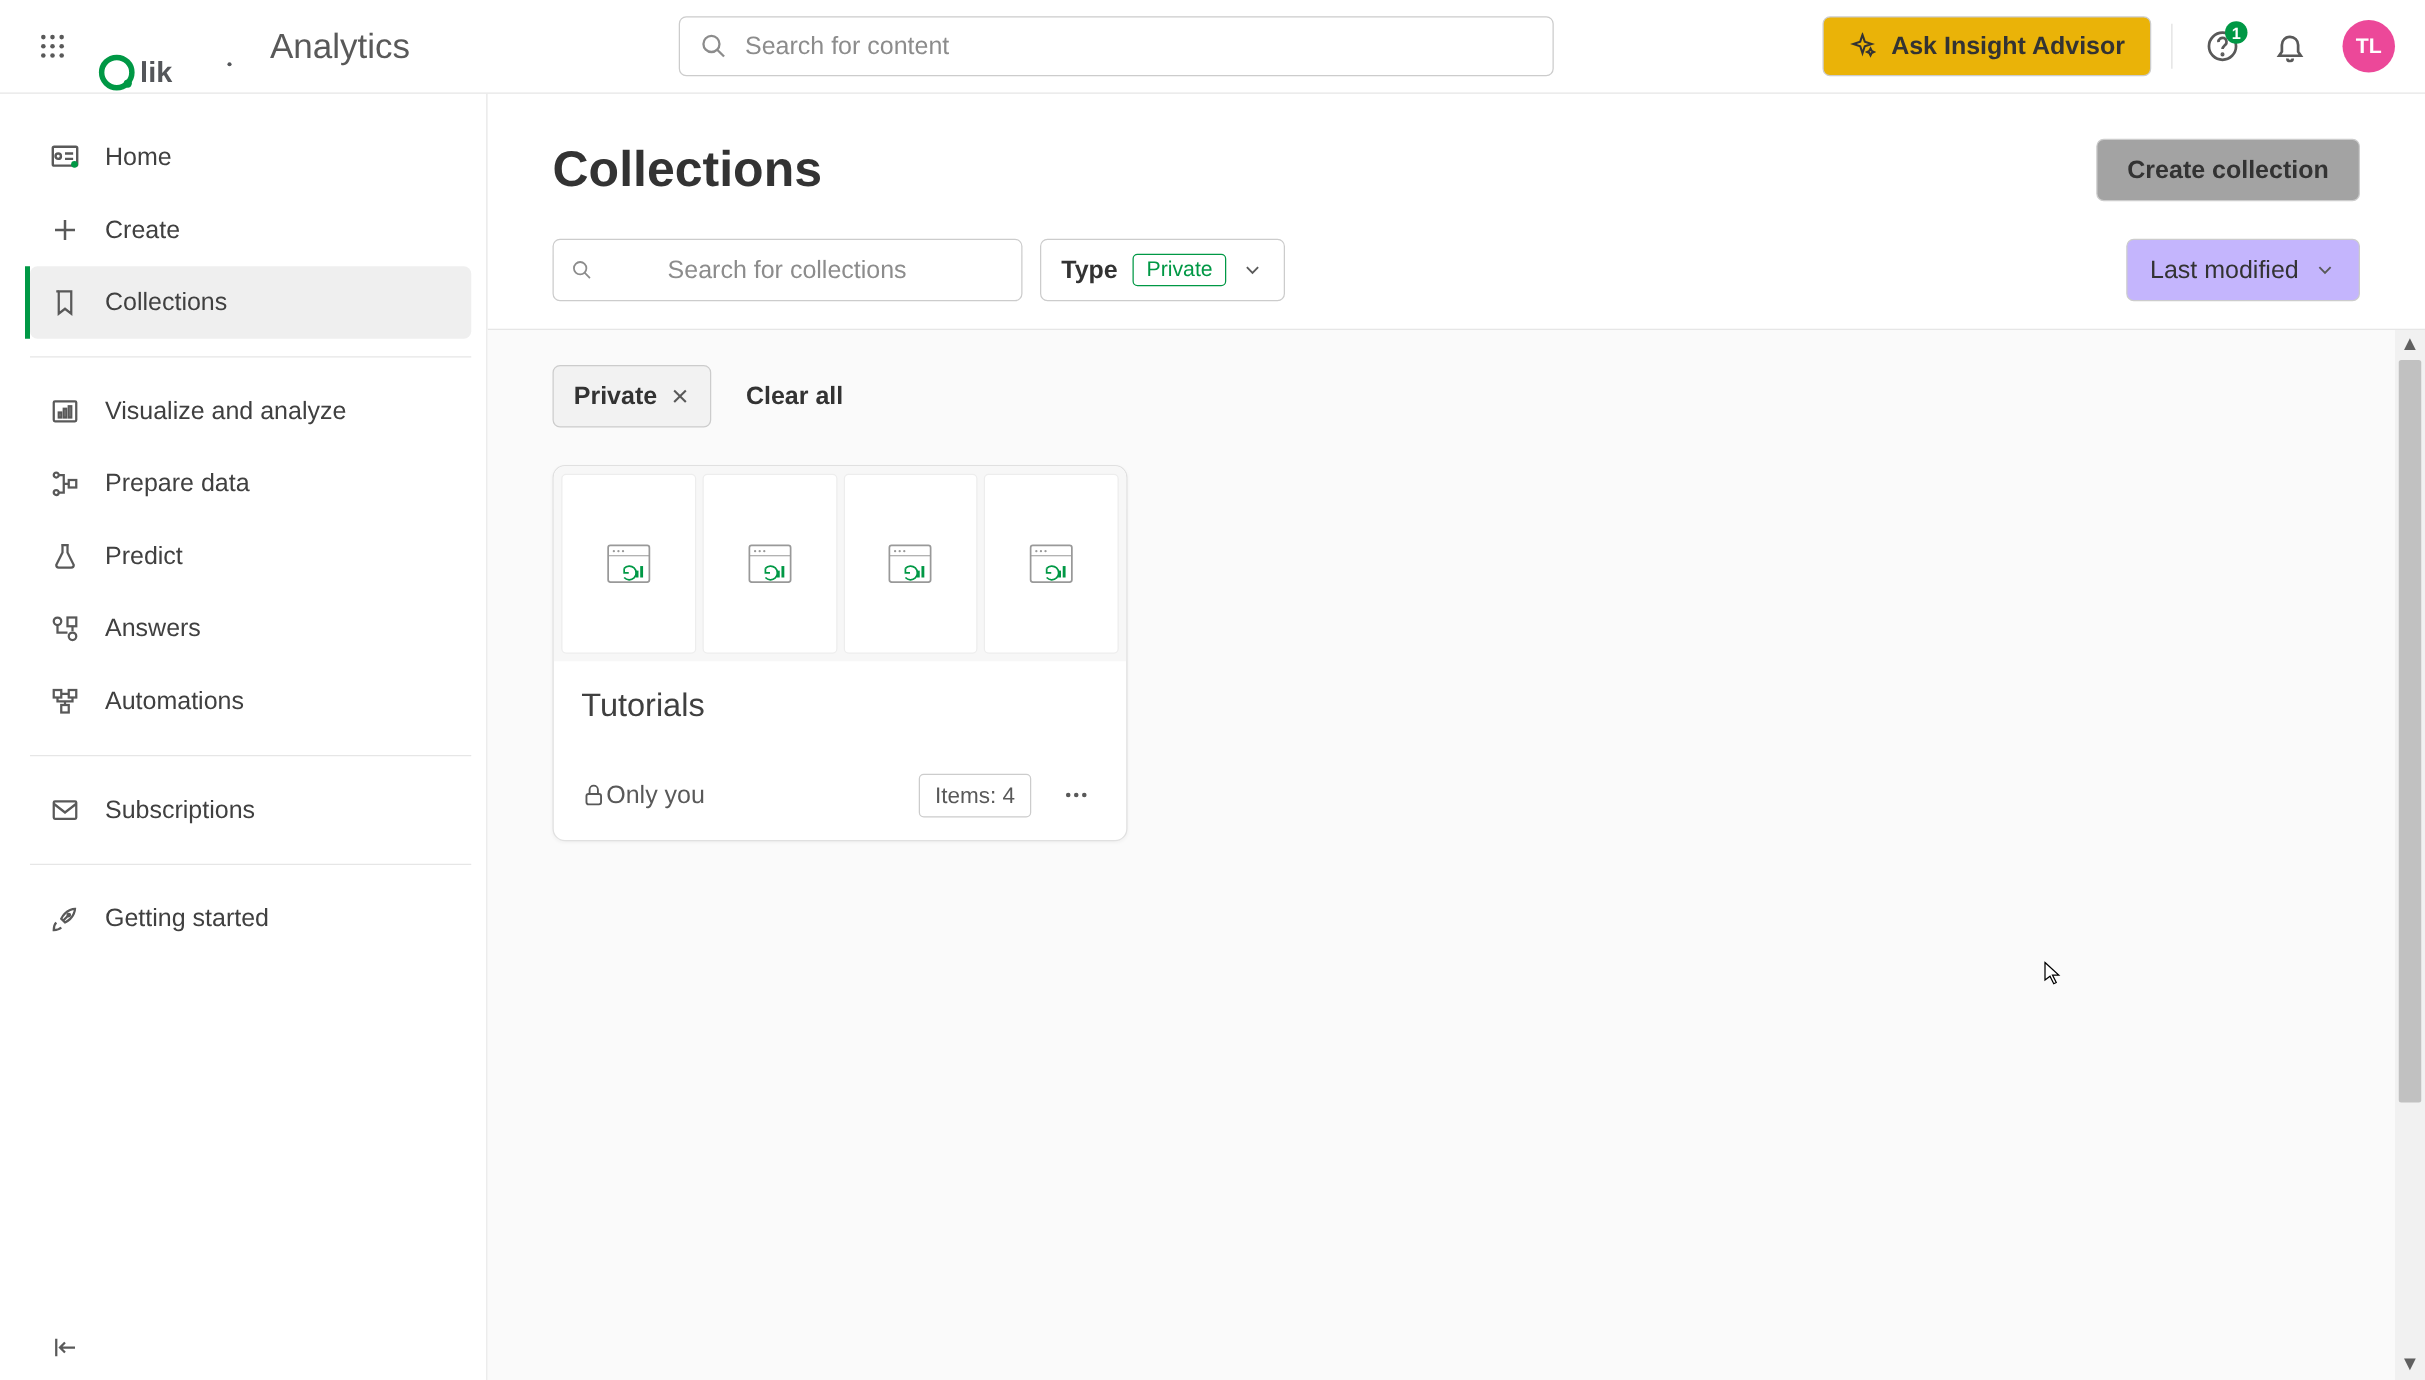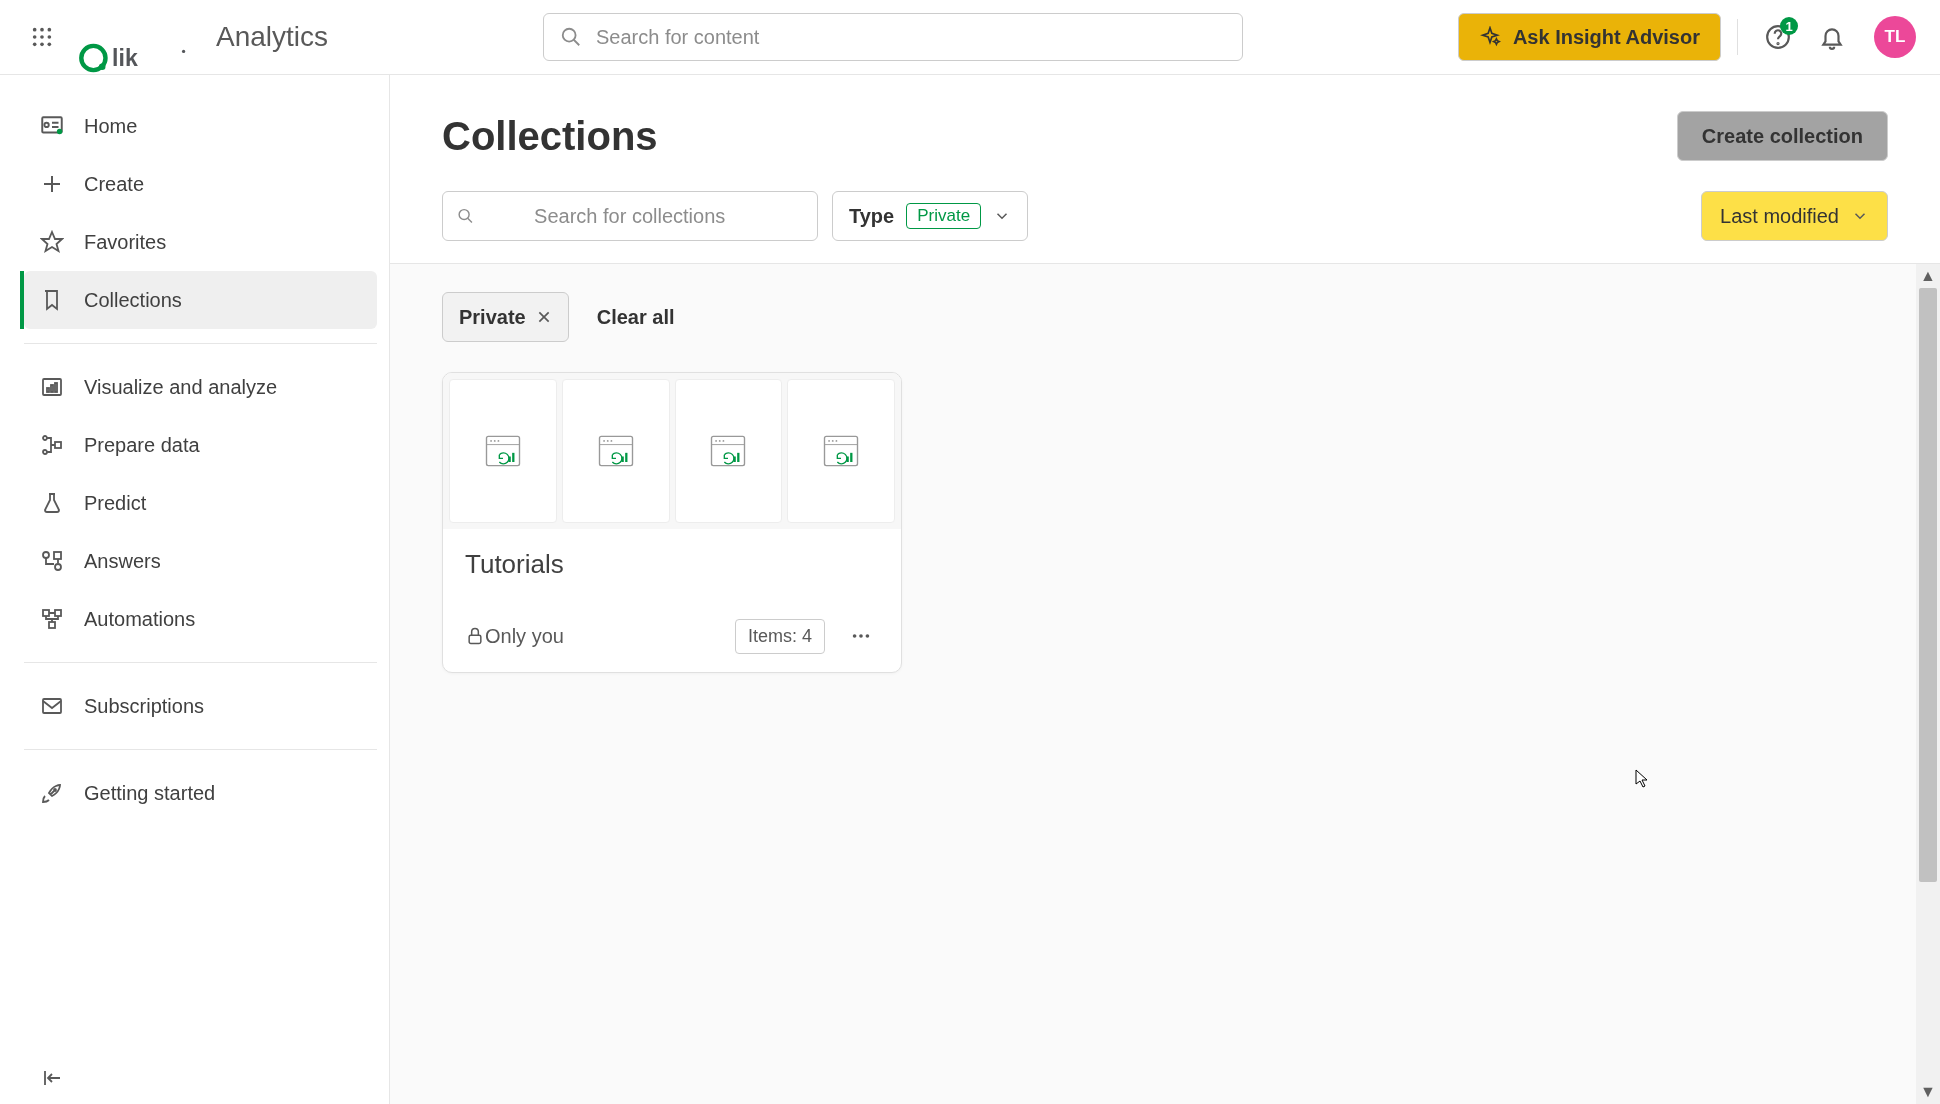--- a/index.html
+++ b/index.html
@@ -42,21 +42,21 @@
     .title-row { display: flex; align-items: center; justify-content: space-between; }
     .page-title { font-size: 40px; font-weight: 700; color: #333; }
     .create-btn { height: 50px; border: 1px solid #ccc; border-radius: 6px; padding: 0 24px; background: #a3a3a3; font-size: 20px; font-weight: 600; cursor: pointer; color: #333; }
     .filter-row { display: flex; align-items: center; margin-top: 30px; gap: 14px; }
     .coll-search { width: 376px; height: 50px; border: 1px solid #ccc; border-radius: 6px; display: flex; align-items: center; padding: 0 14px; gap: 48px; }
     .coll-search input { border: none; outline: none; font-size: 20px; margin-left: 12px; width: 100%; }
     .coll-search input::placeholder { color: #8c8c8c; }
     .type-filter { height: 50px; border: 1px solid #ccc; border-radius: 6px; display: flex; align-items: center; padding: 0 16px; gap: 12px; cursor: pointer; background: #fff; }
     .type-label { font-size: 20px; font-weight: 600; color: #333; }
     .type-badge { border: 1px solid #009845; color: #009845; border-radius: 4px; padding: 2px 10px; font-size: 17px; font-weight: 500; }
-    .sort-btn { margin-left: auto; height: 50px; border: 1px solid #ccc; border-radius: 6px; display: flex; align-items: center; padding: 0 18px; gap: 12px; cursor: pointer; background: #fde047; font-size: 20px; color: #333; }
+    .sort-btn { margin-left: auto; height: 50px; border: 1px solid #ccc; border-radius: 6px; display: flex; align-items: center; padding: 0 18px; gap: 12px; cursor: pointer; background: #c4b5fd; font-size: 20px; color: #333; }
 
     .content-area { flex: 1; background: #fafafa; border-top: 1px solid #e6e6e6; padding: 28px 52px; overflow: auto; position: relative; }
     .chips-row { display: flex; align-items: center; gap: 28px; margin-bottom: 30px; }
     .chip { height: 50px; border: 1px solid #ccc; border-radius: 6px; display: flex; align-items: center; padding: 0 16px; gap: 10px; background: #f2f2f2; font-size: 20px; font-weight: 600; color: #333; cursor: pointer; }
     .clear-all { font-size: 20px; font-weight: 600; color: #333; cursor: pointer; }
 
     .card { width: 460px; border: 1px solid #e0e0e0; border-radius: 10px; background: #fff; box-shadow: 0 1px 3px rgba(0,0,0,0.04); overflow: hidden; }
     .card-preview { height: 156px; background: #f7f7f7; display: flex; padding: 6px; gap: 5px; }
     .preview-tile { flex: 1; background: #fff; border: 1px solid #ededed; border-radius: 4px; display: flex; align-items: center; justify-content: center; }
     .card-body { padding: 20px 22px 18px 22px; }
@@ -155,28 +155,20 @@
       <span>Home</span>
     </div>
     <div class="nav-item">
       <span class="nav-icon">
           <svg width="24" height="24" viewBox="0 0 24 24" fill="none" stroke="#595959" stroke-width="2">
             <line x1="12" y1="4" x2="12" y2="20"></line>
             <line x1="4" y1="12" x2="20" y2="12"></line>
           </svg>
         </span>
       <span>Create</span>
-    </div>
-    <div class="nav-item">
-      <span class="nav-icon">
-          <svg width="24" height="24" viewBox="0 0 24 24" fill="none" stroke="#595959" stroke-width="1.8">
-            <polygon points="12,2 15,9 22,9 16.5,14 18.5,21 12,17 5.5,21 7.5,14 2,9 9,9"></polygon>
-          </svg>
-        </span>
-      <span>Favorites</span>
     </div>
     <div class="nav-item active">
       <span class="nav-icon">
           <svg width="24" height="24" viewBox="0 0 24 24" fill="none" stroke="#595959" stroke-width="1.8">
             <path d="M7 3h10v18l-5-4-5 4z"></path>
             <path d="M5 3h2"></path>
           </svg>
         </span>
       <span>Collections</span>
     </div>

